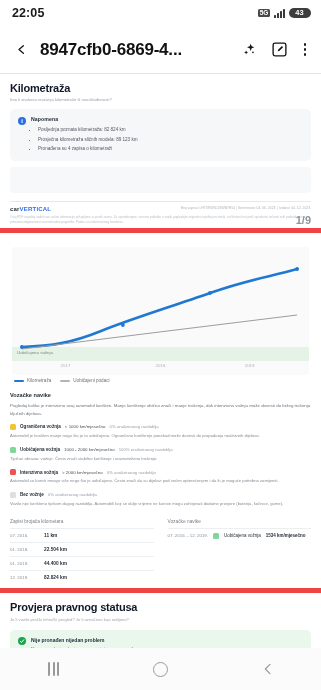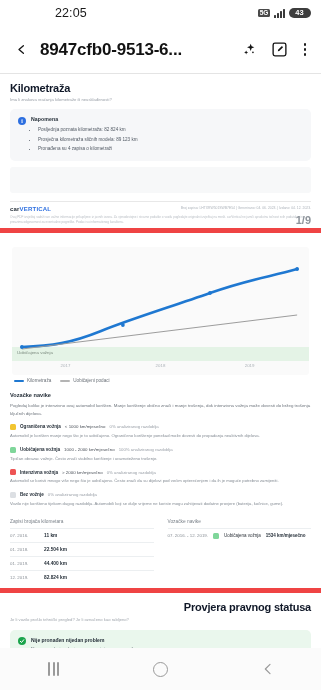--- a/index.html
+++ b/index.html
@@ -10,21 +10,21 @@
     overflow: hidden;
   }
   #app { width: 321px; height: 690px; position: relative; background:#fff; display:flex; flex-direction:column; }
 
   
   .statusbar {
     height: 26px; flex: 0 0 26px;
     display: flex; align-items: center; justify-content: space-between;
     padding: 0 10px 0 12px; background: #fff;
   }
-  .sb-time { font-size: 12.5px; font-weight: 400; color: #1a1a1a; letter-spacing: .1px; margin-left: 43px; }
+  .sb-time { font-size: 12.5px; font-weight: 700; color: #1a1a1a; letter-spacing: .1px; }
   .sb-right { display: flex; align-items: center; gap: 4px; }
   .sb-5g {
     font-size: 6.5px; font-weight: 700; color: #fff; background: #4a4a4a;
     padding: 1px 2px; border-radius: 1.5px; line-height: 1; letter-spacing: -.2px;
   }
   .sb-bars { display: flex; align-items: flex-end; gap: 1px; height: 9px; }
   .sb-bars i { width: 2px; background: #3a3a3a; border-radius: .5px; display:block; }
   .sb-bars i:nth-child(1){ height: 3px; }
   .sb-bars i:nth-child(2){ height: 5px; }
   .sb-bars i:nth-child(3){ height: 7px; }
@@ -118,21 +118,21 @@
   .tbl-row { display: flex; align-items: center; gap: 8px; border-top: 1px solid #eceff1; padding: 4px 0; }
   .tbl-date { font-size: 4.4px; color: #8a9097; flex: 0 0 auto; min-width: 26px; }
   .tbl-val { font-size: 4.8px; color: #1f2933; font-weight: 700; }
   .hrow { display: flex; align-items: center; gap: 5px; border-top: 1px solid #eceff1; padding: 4px 0; }
   .hrow-date { font-size: 4.4px; color: #8a9097; white-space: nowrap; }
   .hrow-name { font-size: 4.5px; color: #2b3138; }
   .hrow-val { font-size: 4.5px; font-weight: 700; color: #1f2933; white-space: nowrap; }
 
   
   .legal { margin-top: 4px; }
-  .legal h2 { font-size: 11px; font-weight: 700; color: #101828; letter-spacing: -.2px; text-align: right; }
+  .legal h2 { font-size: 11px; font-weight: 700; color: #101828; letter-spacing: -.2px; }
   .legal-sub { font-size: 4.2px; color: #a1a7ae; margin-top: 4px; }
   .ok-box { margin-top: 8px; background: #eaf7ed; border-radius: 5px; padding: 7px 8px; display: flex; gap: 5px; align-items: flex-start; }
   .ok-ico { flex: 0 0 8px; width: 8px; height: 8px; border-radius: 50%; background: #19a44b; display:flex; align-items:center; justify-content:center; }
   .ok-ico svg { display:block; }
   .ok-h { font-size: 5px; font-weight: 700; color: #1f2933; }
   .ok-p { font-size: 4.4px; color: #5d6670; margin-top: 3px; }
 
   
   .navbar { flex: 0 0 42px; background: #fbfbfb; display: flex; align-items: center; justify-content: space-around; }
   .nav-btn { width: 54px; height: 42px; display:flex; align-items:center; justify-content:center; cursor:pointer; }
@@ -159,21 +159,21 @@
     </div>
   </div>
 
   <div class="appbar">
     <div class="ab-back">
       <svg width="15" height="15" viewBox="0 0 24 24" fill="none" stroke="#141414" stroke-width="2.1" stroke-linecap="round" stroke-linejoin="round">
           <polyline points="15 18 8 12 15 6"></polyline>
         </svg>
     </div>
     <div class="ab-titles">
-      <div class="ab-title">8947cfb0-9513-6...</div>
+      <div class="ab-title">8947cfb0-6869-4...</div>
     </div>
     <div class="ab-actions">
       <div class="ab-icon">
         <svg width="16" height="16" viewBox="0 0 24 24" fill="#141414">
           <path d="M13 2.5l1.5 4L18.5 8l-4 1.5L13 13.5 11.5 9.5 7.5 8l4-1.5z"></path>
           <path d="M6.2 12.6l.85 2.2 2.2.85-2.2.85-.85 2.2-.85-2.2-2.2-.85 2.2-.85z"></path>
           <circle cx="16.4" cy="15.6" r="1.25"></circle>
         </svg>
       </div>
       <div class="ab-icon">

